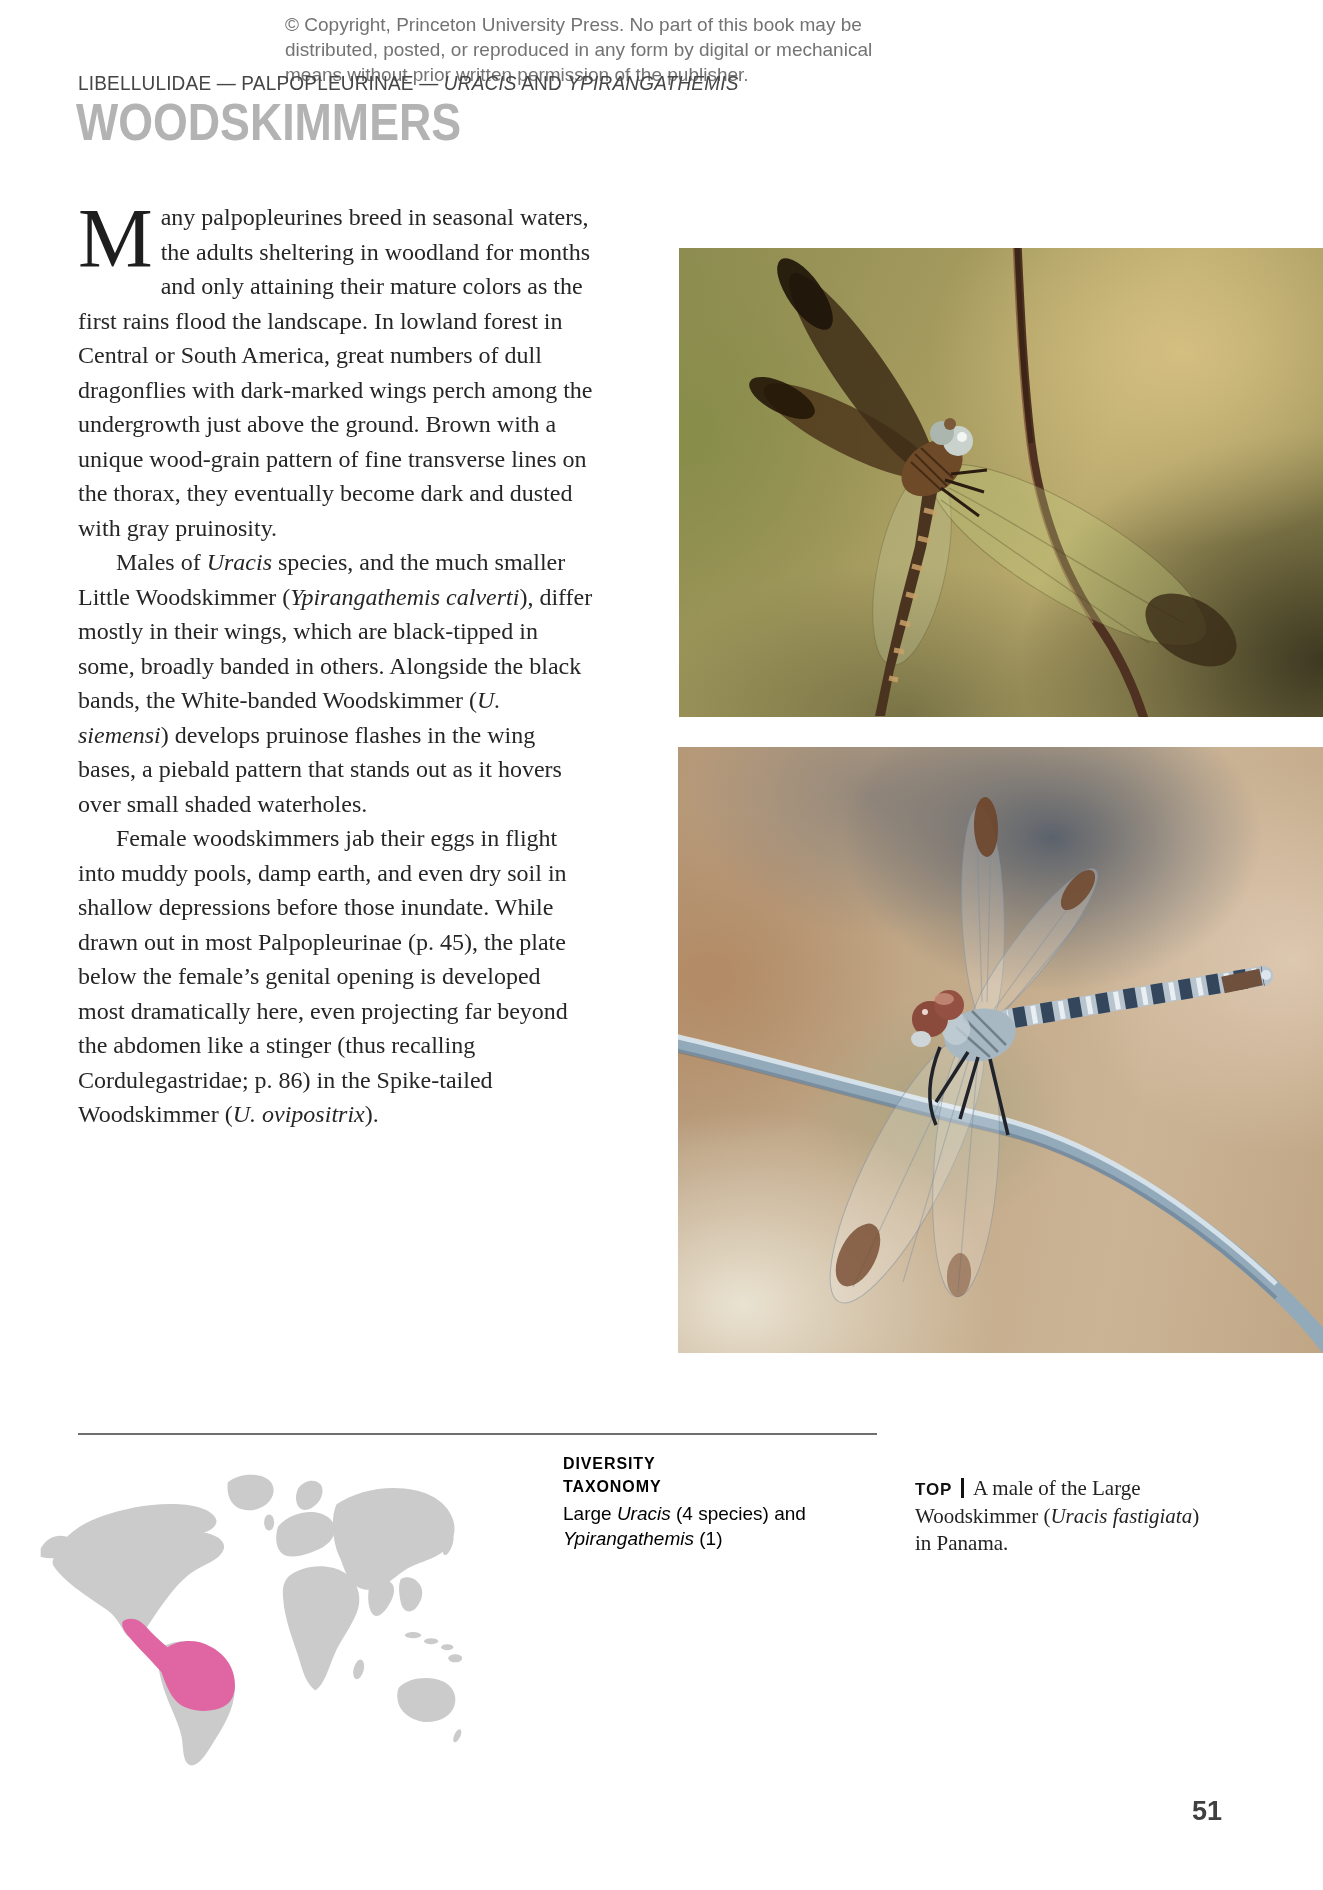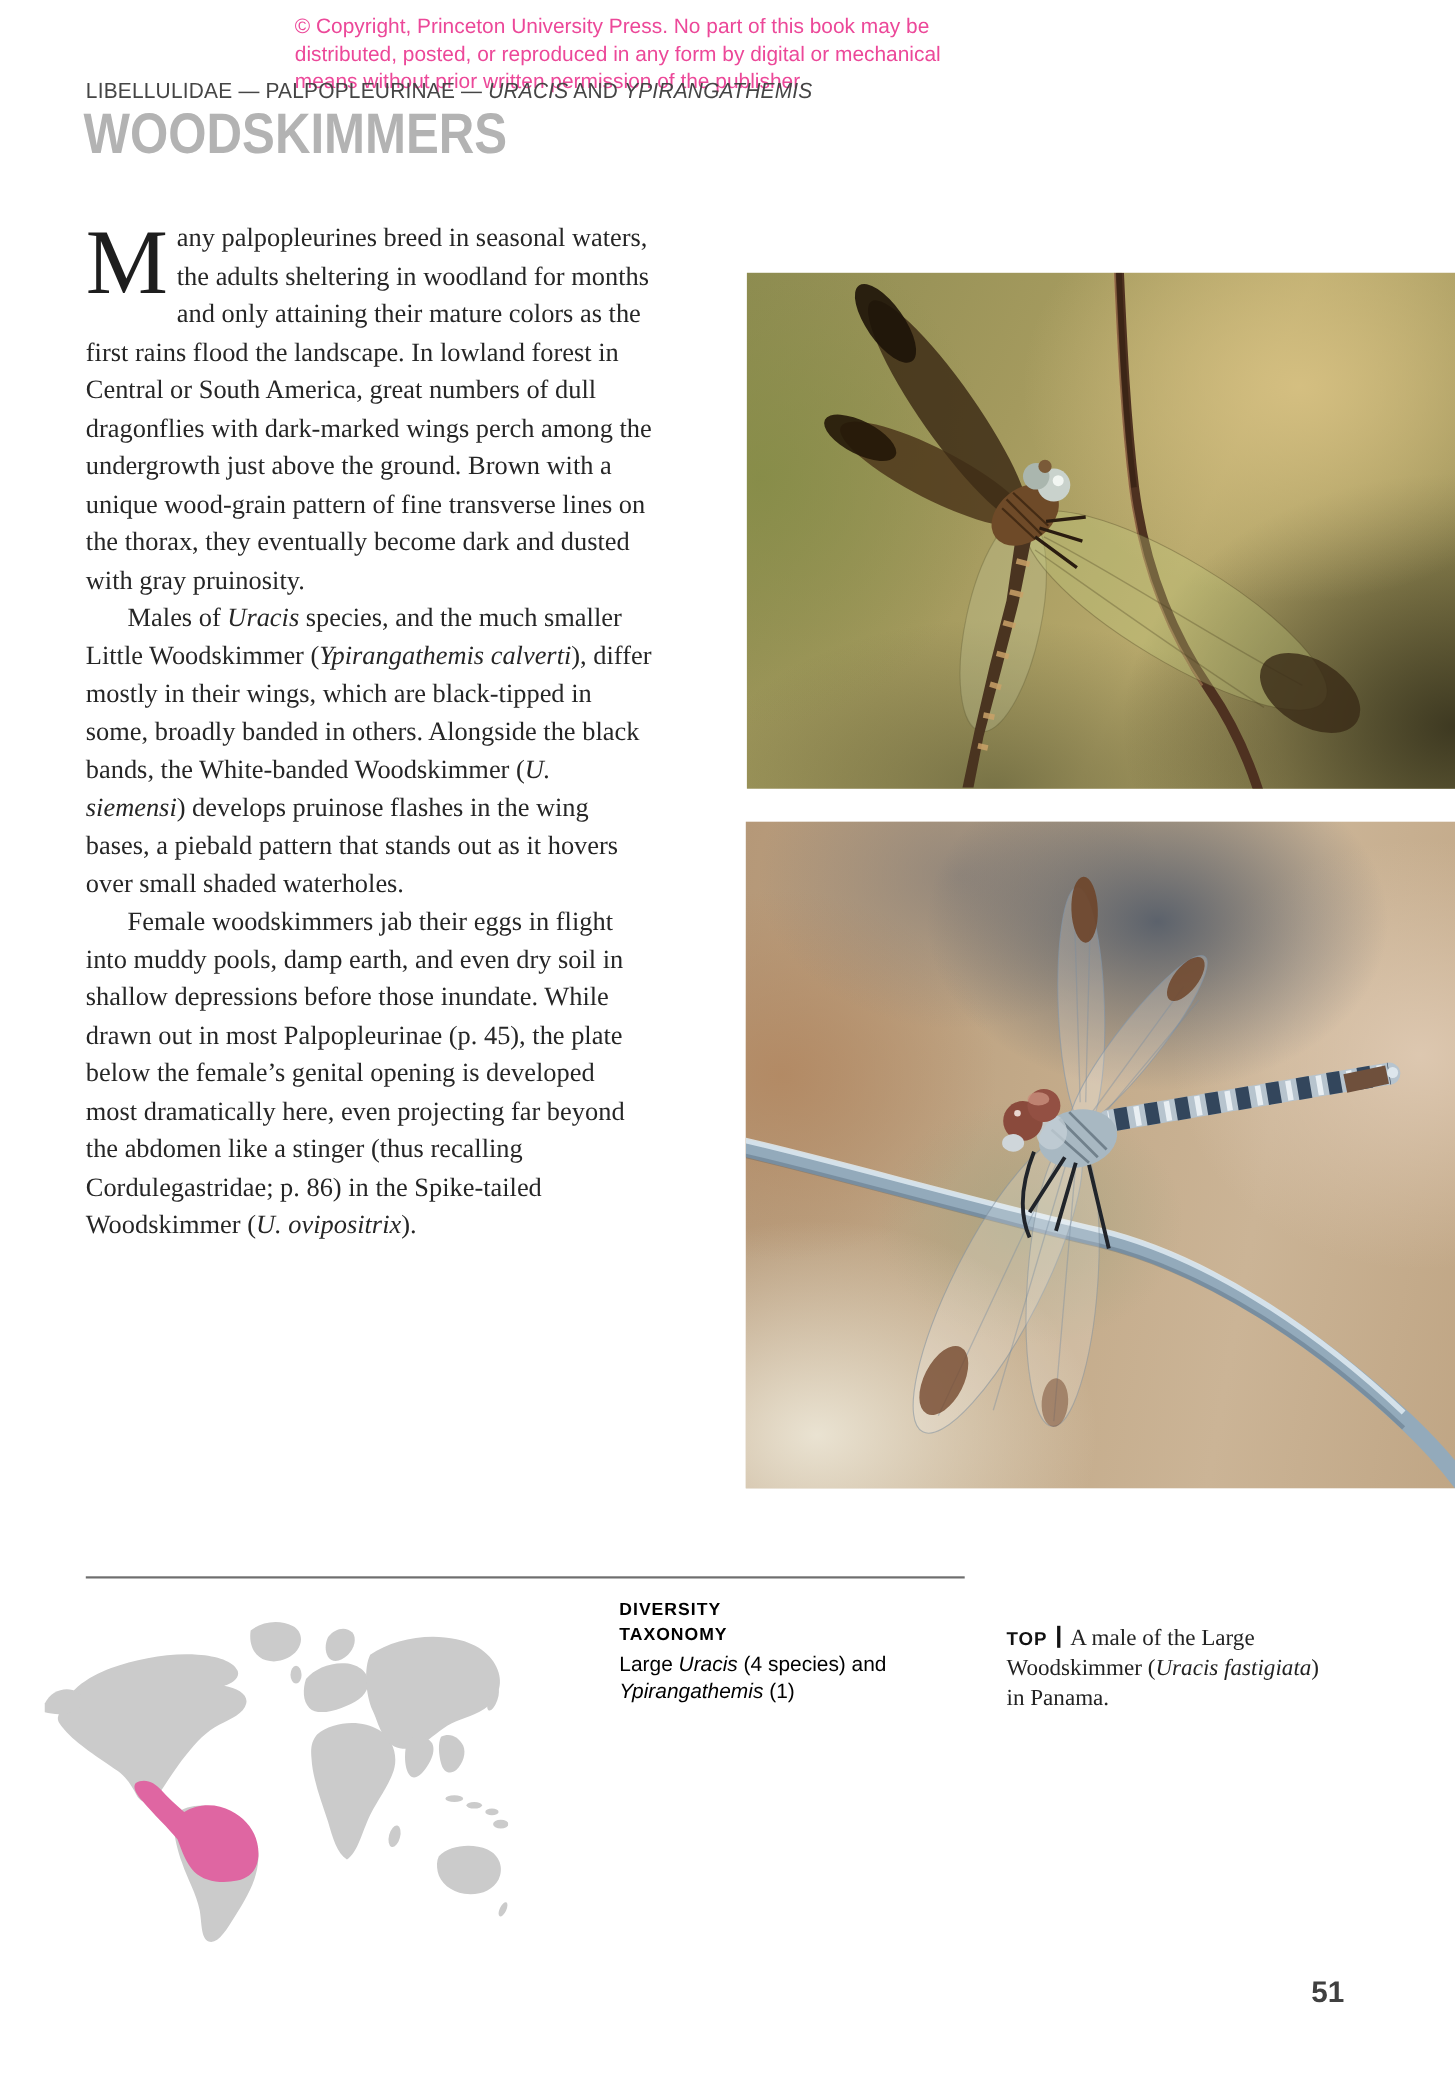--- a/index.html
+++ b/index.html
@@ -1,21 +1,21 @@
 <!DOCTYPE html>
 <html><head>
 <meta charset="utf-8">
 <style>
   html,body{margin:0;padding:0;background:#ffffff;}
   .page{position:relative;width:1323px;height:1890px;background:#ffffff;overflow:hidden;
         font-family:"Liberation Serif",serif;color:#272727;}
 
   
-  .copyright{position:absolute;left:268px;top:12px;width:600px;
-             font-family:"Liberation Sans",sans-serif;font-size:19px;line-height:25px;color:#ec4899;}
+  .copyright{position:absolute;left:285px;top:12px;width:600px;
+             font-family:"Liberation Sans",sans-serif;font-size:19px;line-height:25px;color:#737373;}
   .kicker{position:absolute;left:78px;top:72px;width:760px;
           font-family:"Liberation Sans",sans-serif;font-size:20px;color:#454545;
           letter-spacing:.2px;transform:scaleX(.95);transform-origin:left top;white-space:nowrap;}
   .kicker i{font-style:italic;}
   .page-title{position:absolute;left:76px;top:92px;
               font-family:"Liberation Sans",sans-serif;font-weight:700;font-size:52px;
               color:#b3b3b3;letter-spacing:0;transform:scaleX(.86);transform-origin:left top;white-space:nowrap;}
 
   
   .body-col{position:absolute;left:78px;top:200px;width:515px;

